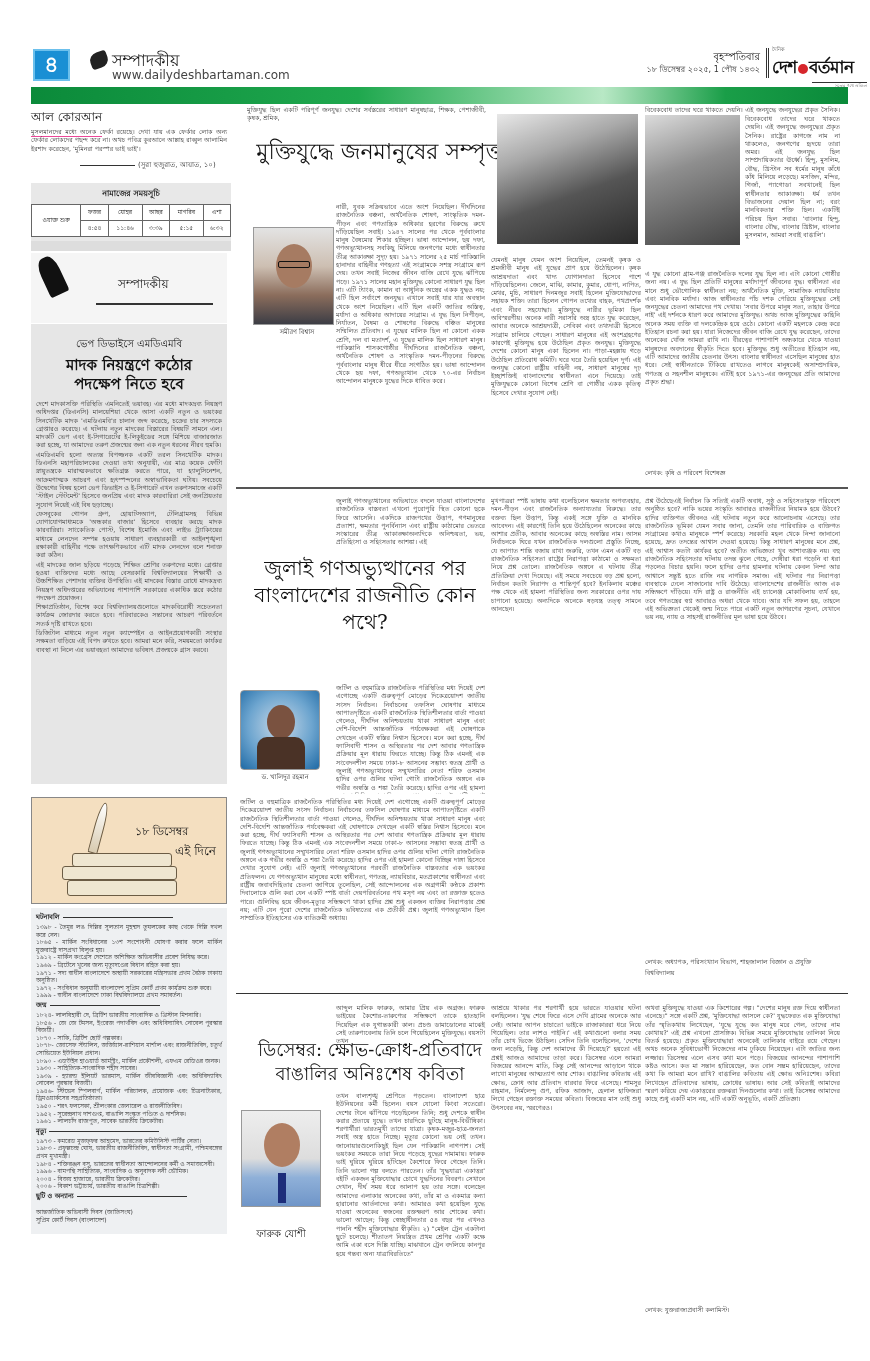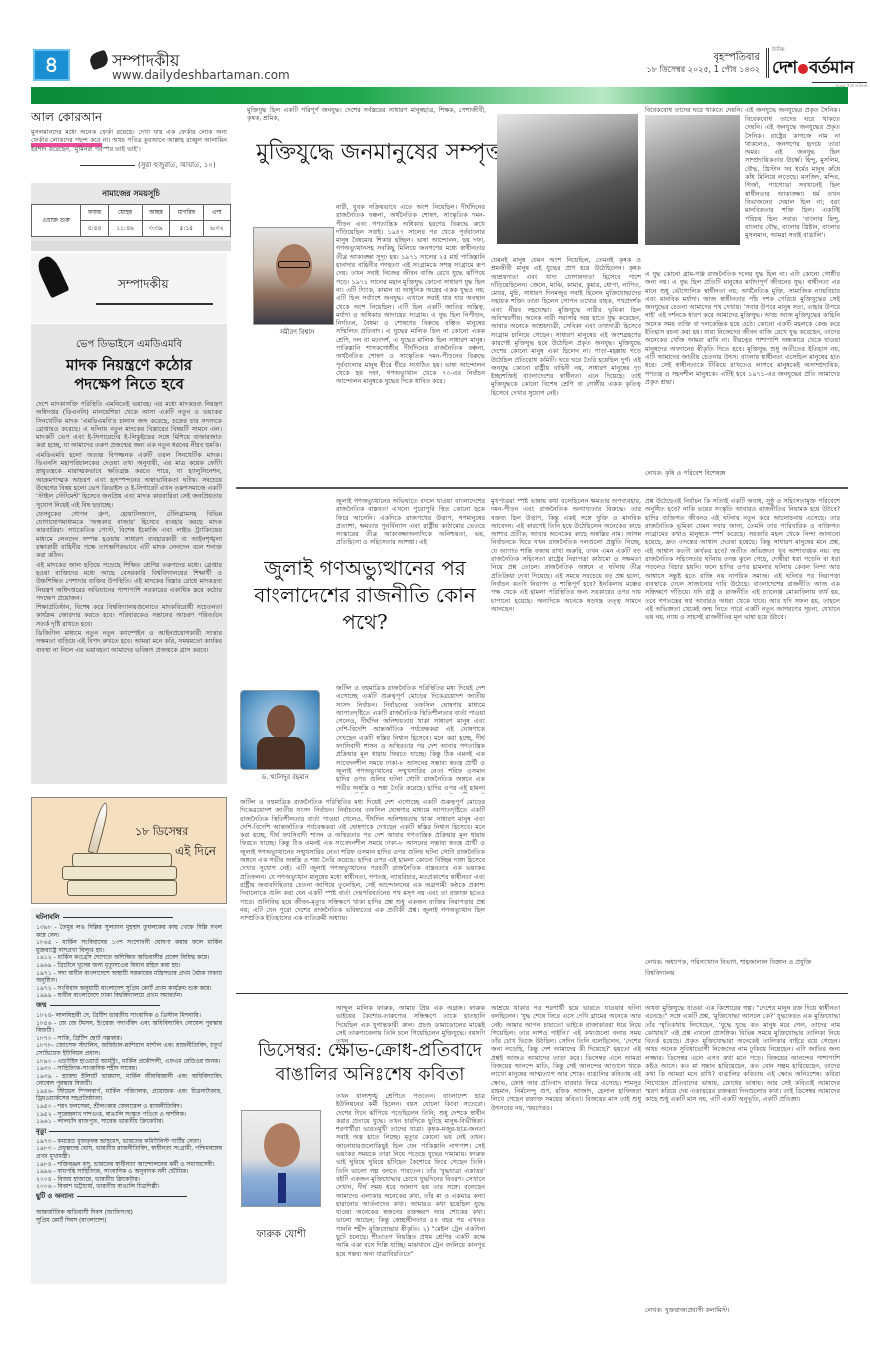--- a/index.html
+++ b/index.html
@@ -15,42 +15,42 @@
 .day{left:700px;top:49px;font-size:10px;color:#111;text-align:right;width:60px}
 .date{left:570px;top:63px;font-size:8px;color:#333;width:190px;text-align:right}
 .hsep{left:766px;top:48px;width:3px;height:30px;border-left:1px solid #333;border-right:1px solid #333}
 .logo{left:772px;top:46px;width:95px}
 .logo .small{font-size:5px;color:#555}
 .logo .name{font-size:17px;font-weight:bold;color:#111;font-family:"DejaVu Serif",serif;white-space:nowrap;letter-spacing:-0.5px}
 .logo .dot{display:inline-block;width:10px;height:10px;border-radius:50%;background:#d6262c;vertical-align:middle;margin:0 1px}
 .logo .tag{font-size:4px;color:#555;text-align:right;border-top:1px solid #333;margin-left:40px}
 .greenbar{left:31px;top:87px;width:817px;height:17px;background:linear-gradient(90deg,#0b8a3a 0%,#1fa84e 40%,#b8e8c5 70%,#1a9e48 85%,#0a8a3a 100%)}
 
-.quran-title{left:31px;top:108px;font-size:12px;font-family:"DejaVu Serif",serif;color:#111;border-bottom:4px solid #ec4899;padding-bottom:15px}
+.quran-title{left:31px;top:108px;font-size:12px;font-family:"DejaVu Serif",serif;color:#111;border-bottom:1px solid #ec4899;padding-bottom:8px}
 .quran-text{left:31px;top:128px;width:196px}
 .quran-ref{left:80px;top:159px;width:147px;font-size:7px;text-align:left;color:#333}
 .quran-ref .line{display:inline-block;width:55px;border-top:1px solid #333;vertical-align:middle;margin-right:3px}
 .prayer{left:31px;top:183px;width:200px;background:#e8e8e8}
 .prayer .hd{font-size:8px;text-align:center;padding:4px 0;font-weight:bold;color:#222}
 .prayer table{width:100%;border-collapse:collapse;background:#fff;font-size:6px;text-align:center}
 .prayer td{border:1px solid #666;padding:2px 1px}
 .prayer .foot{height:10px;background:#ddd;margin-top:4px}
 .edit-box{left:31px;top:253px;width:196px;height:70px;background:#f5f5f5}
 .quill-icon{left:42px;top:256px;width:20px;height:40px;background:#111;border-radius:40% 40% 10% 10%;transform:rotate(-25deg)}
 .edit-label{left:118px;top:275px;font-size:12px;font-family:"DejaVu Serif",serif;color:#111}
 .edit-line{left:96px;top:303px;width:117px;border-top:2px solid #333}
 .edbox{left:31px;top:324px;width:196px;height:460px;background:#e6e6e6;padding:8px 5px}
 .ed-kicker{font-size:10px;text-align:center;color:#111;margin-top:4px}
 .ed-head{font-size:15px;line-height:19px;text-align:center;color:#111;font-weight:bold;margin:3px 12px 6px}
 .onthisday-img{left:31px;top:797px;width:196px;height:107px;background:#f4dfc0;border:1px solid #888}
 .book{position:absolute;left:30px;width:120px;height:14px;background:#efe6d0;border:1px solid #6b5c44;border-radius:3px}
 .feather-icon{position:absolute;left:62px;top:4px;width:10px;height:52px;background:linear-gradient(#fff,#d8cbb0);border:1px solid #6b5c44;border-radius:60% 60% 10% 10%;transform:rotate(15deg)}
 .otd-date{position:absolute;left:103px;top:25px;font-size:11px;color:#111}
 .otd-sub{position:absolute;left:143px;top:44px;font-size:12px;color:#111}
-.otd-list{left:31px;top:908px;width:196px;height:376px;background:#eef0f2;padding:3px 5px}
+.otd-list{left:31px;top:908px;width:196px;height:326px;background:#eef0f2;padding:3px 5px}
 .otd-list .sec{font-size:6.5px;font-weight:bold;color:#111;margin-top:1px}
 .otd-list .sec span{display:inline-block;width:110px;border-top:1px solid #333;vertical-align:middle;margin-left:3px}
 .otd-list .it{font-size:6px;line-height:7.6px;text-align:justify;color:#333}
 
 .a1-top{left:247px;top:106px;width:239px}
 .a1-head{left:248px;top:137px;width:290px;font-size:22px;line-height:30px;text-align:center;font-family:"DejaVu Serif",serif;color:#111}
 .photo{background:linear-gradient(180deg,#e3e3e3 0%,#cdbfb2 40%,#8b6d5c 70%,#3c3d45 100%);border:1px solid #999}
 .a1-photo{left:253px;top:227px;width:81px;height:98px}
 .face{position:absolute;border-radius:50%;background:#a67b62}
 .a1-author{left:258px;top:327px;width:78px;font-size:6.5px;text-align:center;color:#222}

